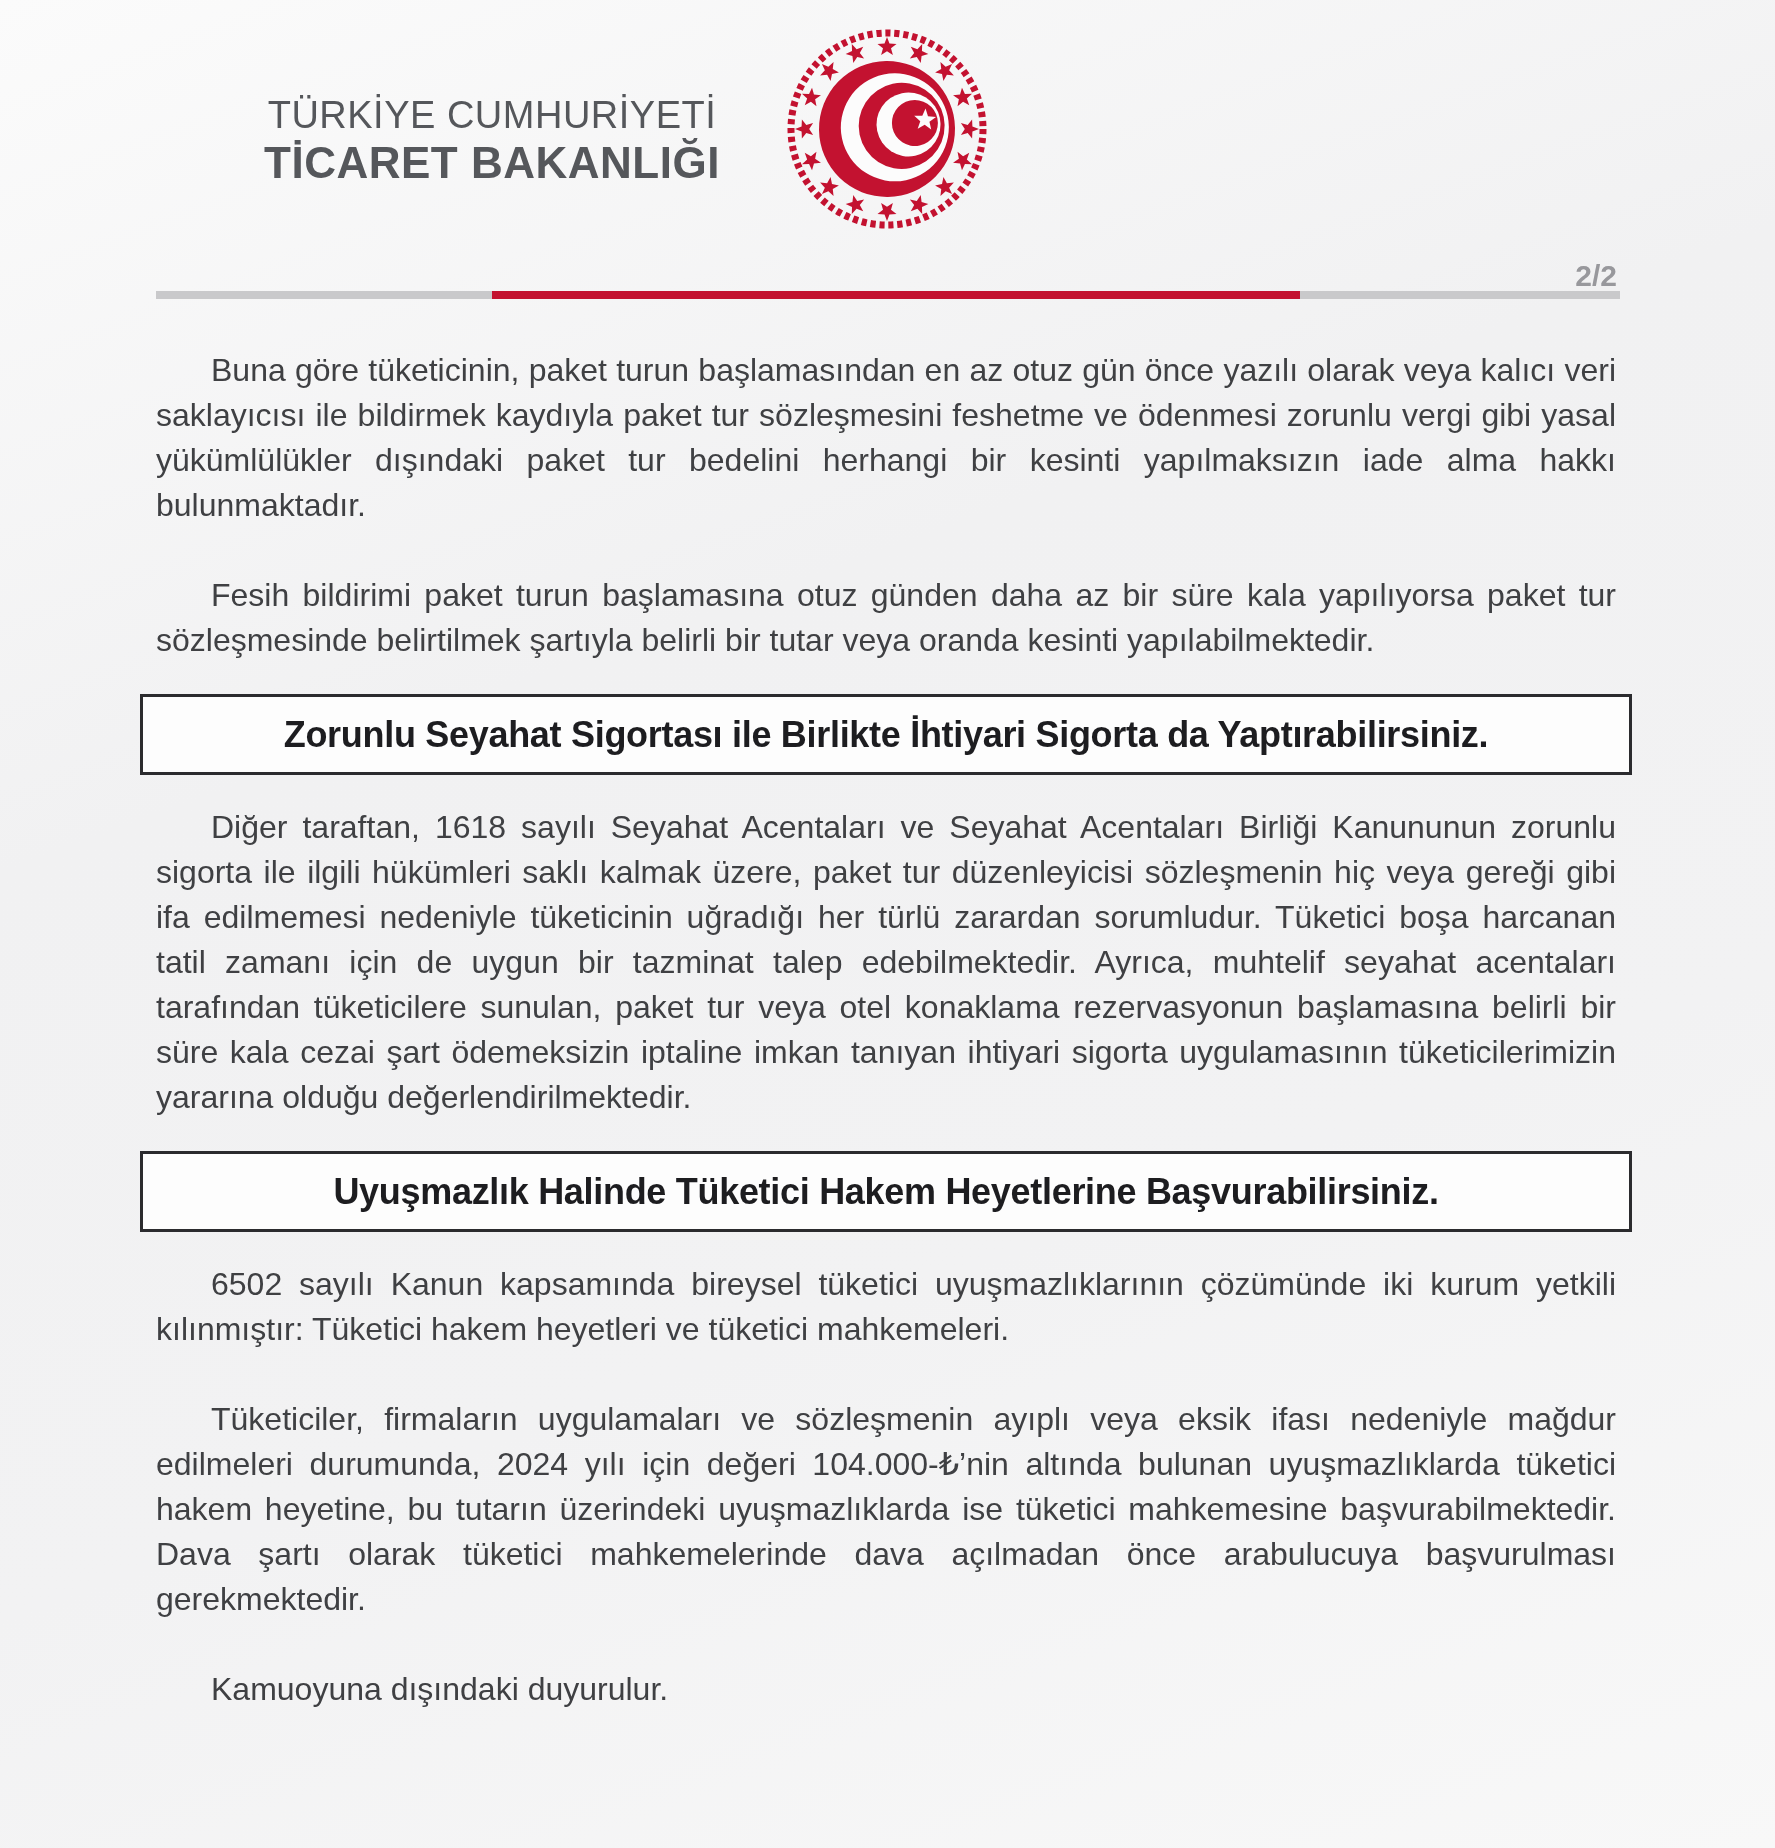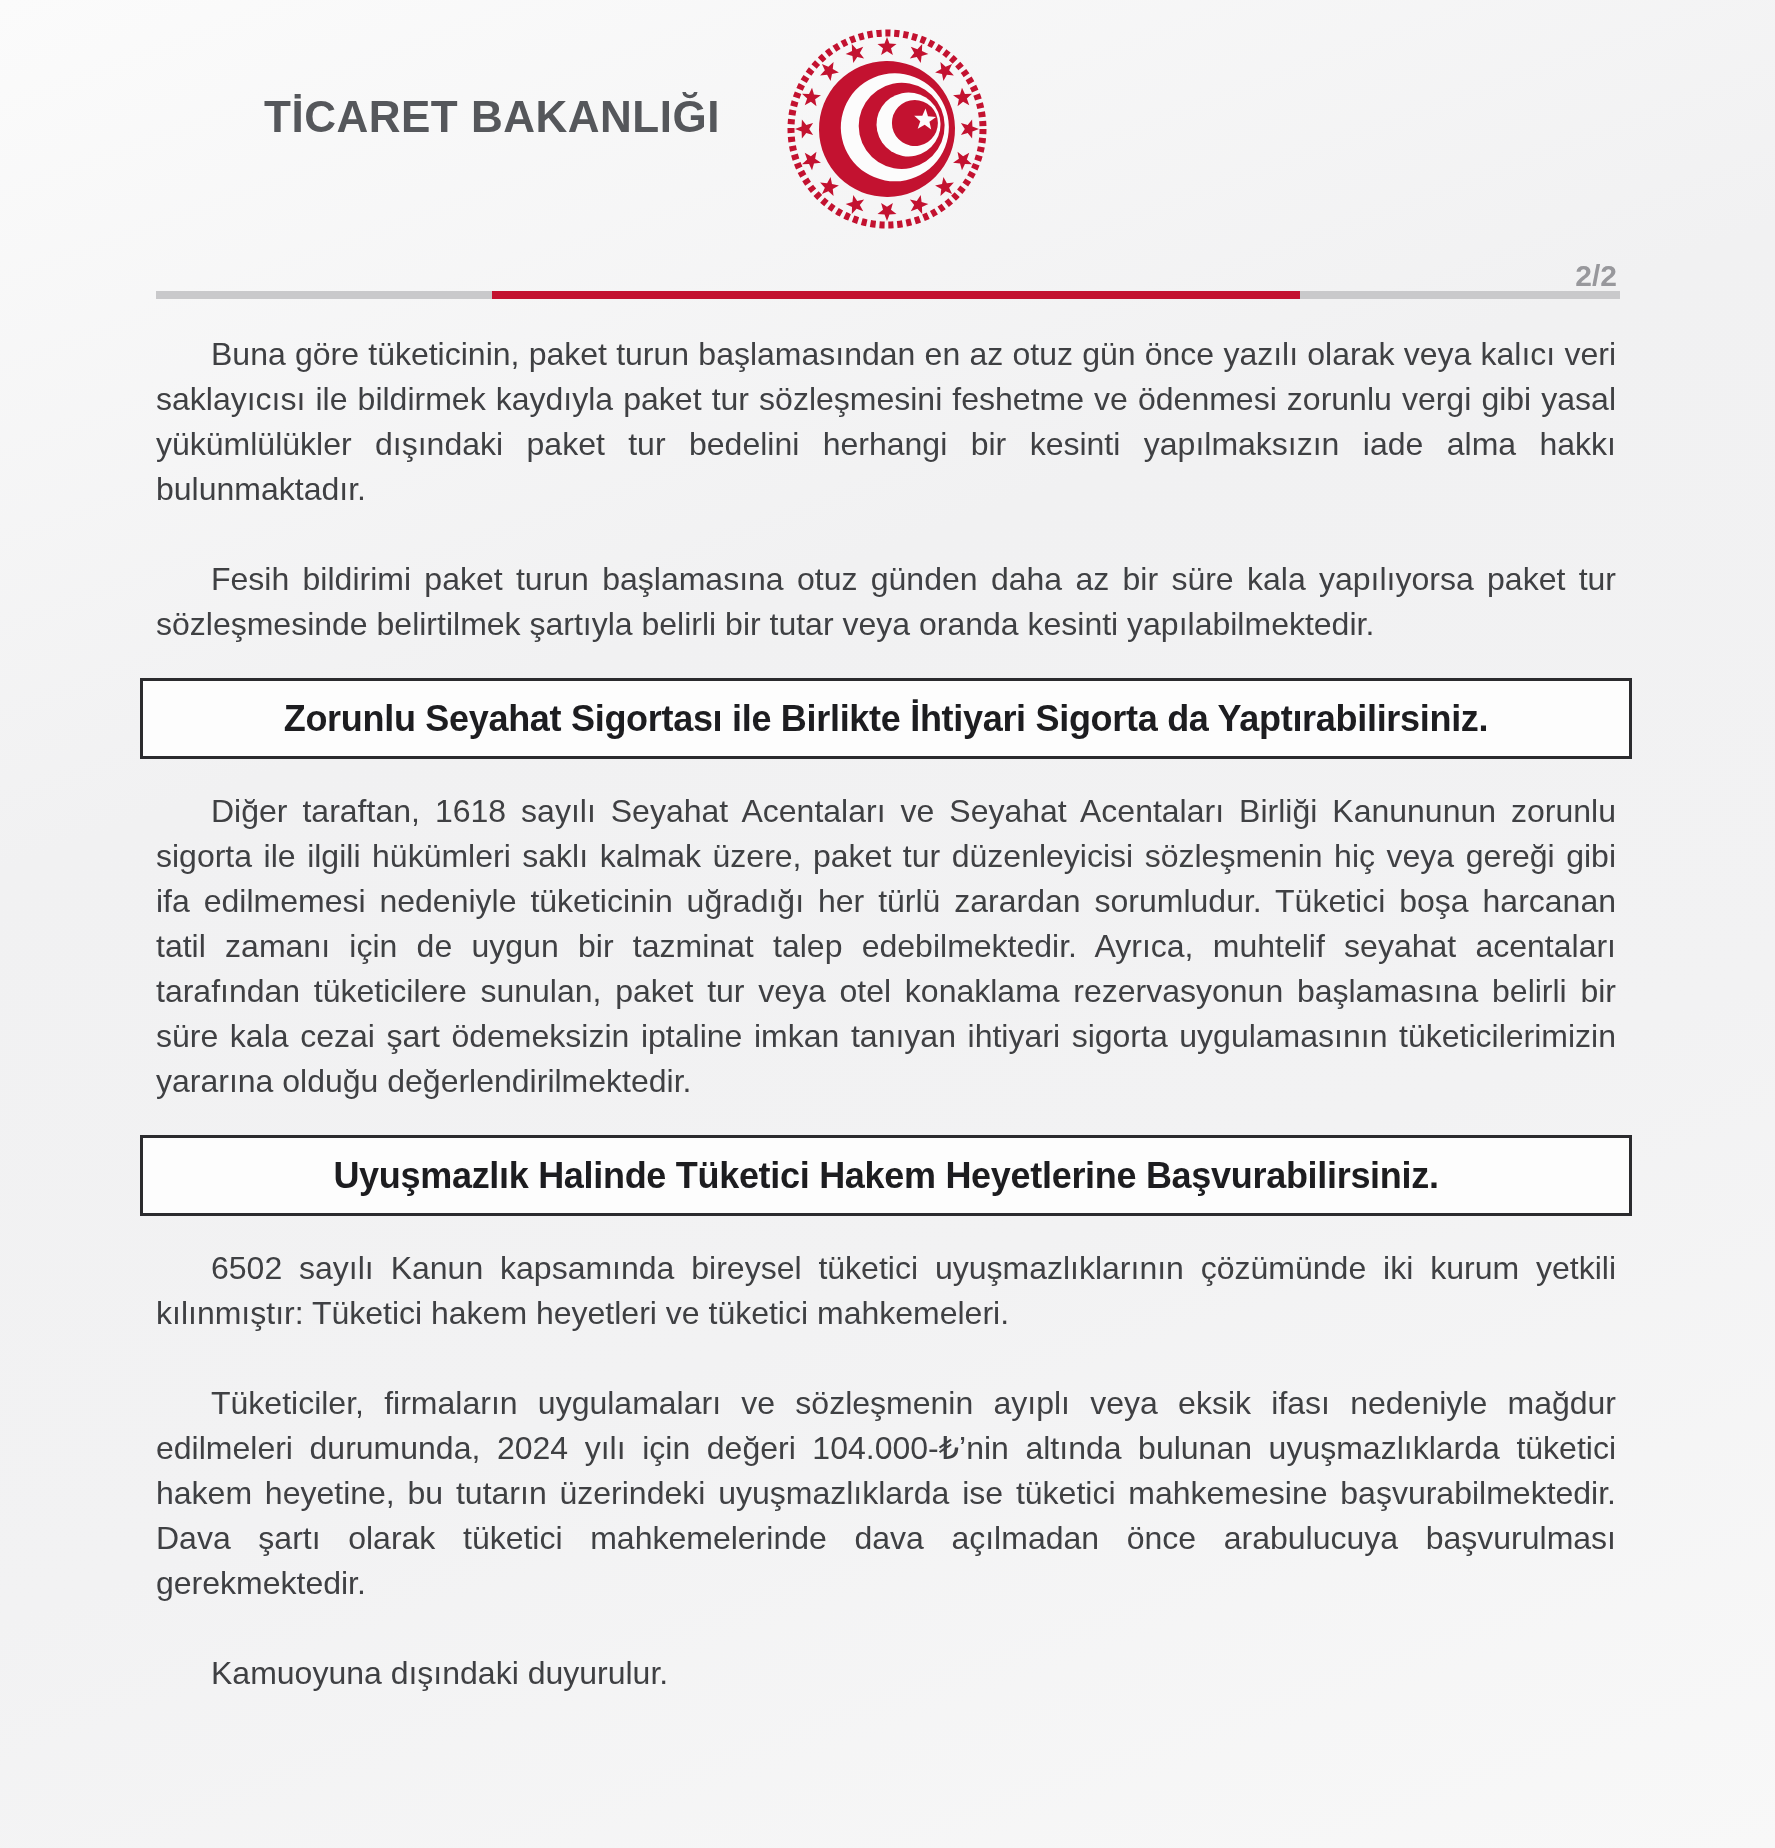--- a/index.html
+++ b/index.html
@@ -22,21 +22,21 @@
   .page-num{position:absolute;right:158px;top:259px;font-size:30px;font-weight:700;color:#98989c;}
   .divider{position:absolute;left:156px;top:291px;width:1464px;height:8px;background:#c9c9cb;}
   .divider-red{position:absolute;left:22.95%;top:0;width:55.2%;height:8px;background:#c31230;}
   
   .content{padding:0 159px 0 156px;}
   .para{
     font-size:32px;line-height:45px;color:#3f4043;
     text-align:justify;text-indent:55px;
     margin:0 0 45px 0;
   }
-  .para.first{margin-top:32px;}
+  .para.first{margin-top:48px;}
   .head-box{
     margin:-14px -16px 30px -16px;
     border:3px solid #2b2b2e;
     background:#fdfdfd;
     padding:15px 20px;
     text-align:center;
   }
   .head-box span{
     font-size:36px;line-height:45px;font-weight:700;color:#1d1d20;
     letter-spacing:-.3px;white-space:nowrap;margin-top:37px;
@@ -45,20 +45,21 @@
     font-size:32px;line-height:45px;color:#3f4043;
     text-indent:55px;margin:0;
   }
 </style>
 </head>
 <body>
 
 <div class="header">
 
   <div class="h-block h-left">
+    <div class="h-line1">TÜRKİYE CUMHURİYETİ</div>
     <div class="h-line2">TİCARET BAKANLIĞI</div>
   </div>
 
   <svg class="logo" viewBox="-103 -103 206 206" xmlns="http://www.w3.org/2000/svg">
     <defs>
       <path id="st" d="M0,-10 L2.47,-3.4 L9.51,-3.09 L4,1.3 L5.88,8.09 L0,4.2 L-5.88,8.09 L-4,1.3 L-9.51,-3.09 L-2.47,-3.4 Z"></path>
     </defs>
 
     <circle r="96" fill="none" stroke="#c31230" stroke-width="7" stroke-dasharray="5.2 3.8"></circle>
 

